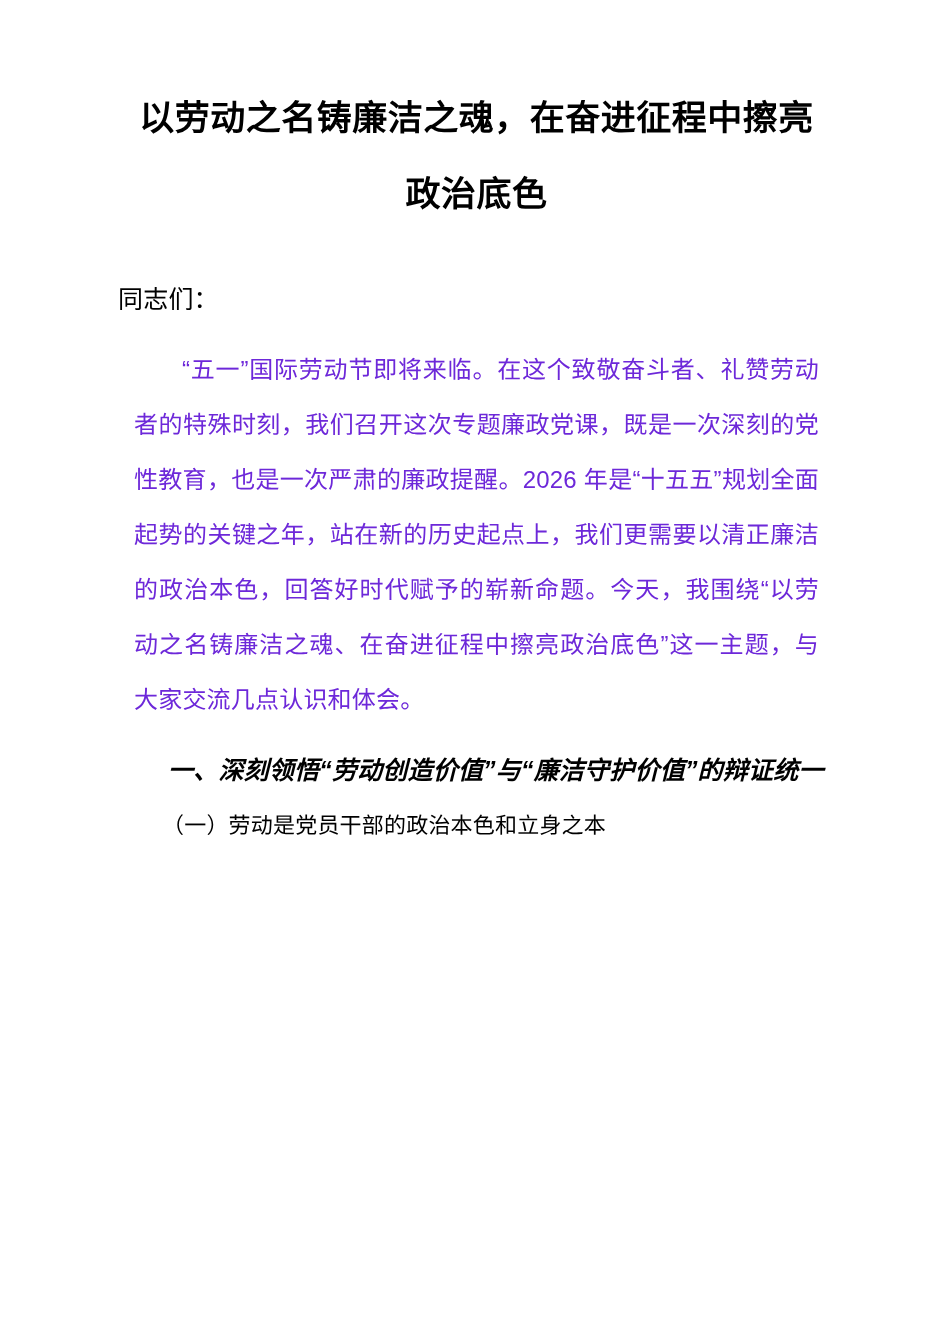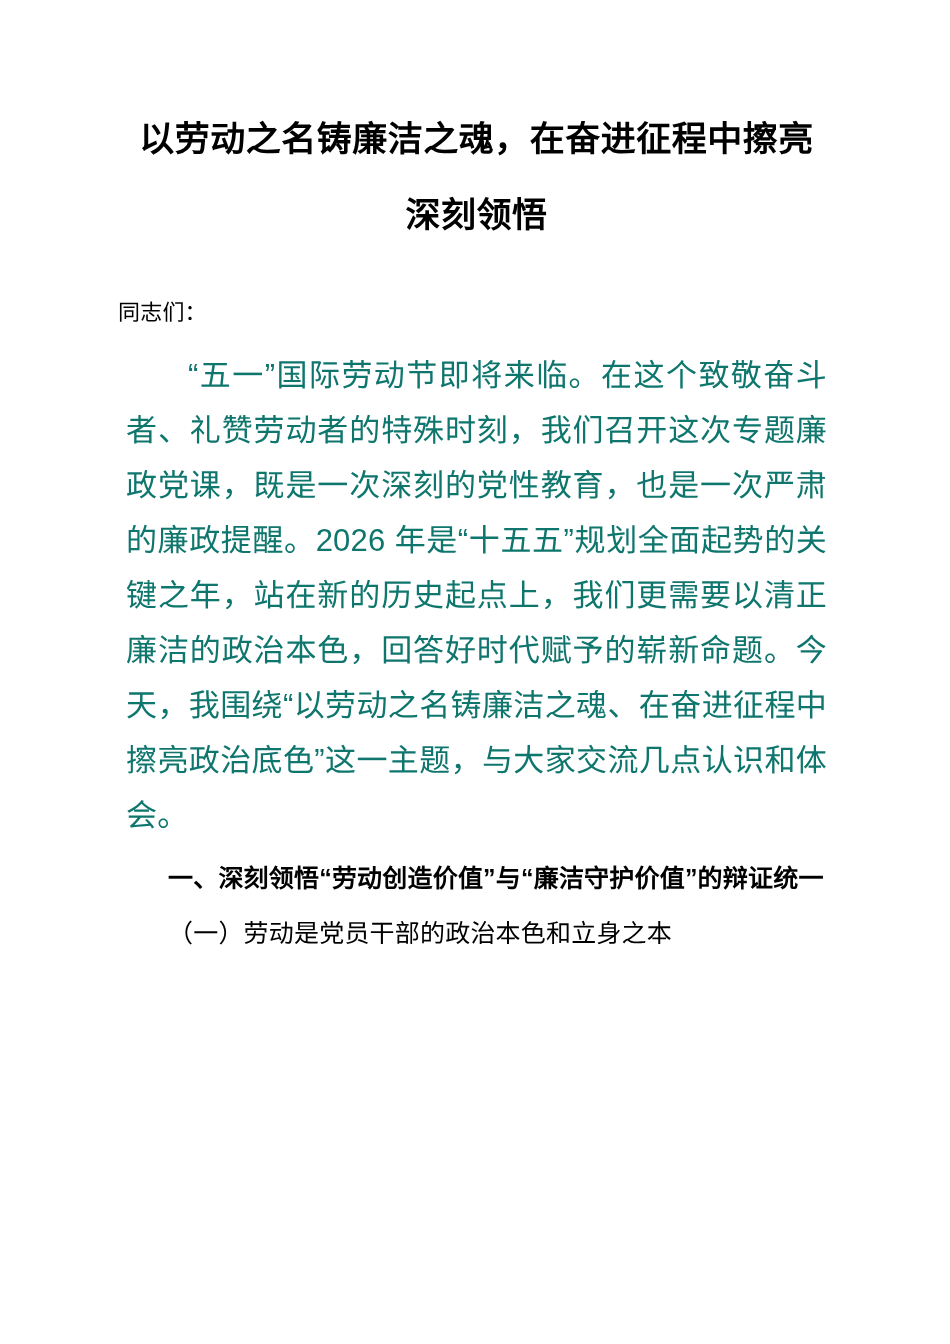--- a/index.html
+++ b/index.html
@@ -20,67 +20,68 @@
   .page {
     position: relative;
     width: 950px;
     height: 1344px;
     background: #ffffff;
     box-sizing: border-box;
     padding: 0 115px 0 118px;
   }
 
   .doc-title {
-    margin: 1px;
-    padding-top: 100px;
+    margin: 8px;
+    padding-top: 72px;
     font-size: 35px;
     font-weight: 700;
     line-height: 76px;
     text-align: center;
     letter-spacing: 0.5px;
     color: #000000;
   }
 
   .salutation {
     margin: 0;
     padding-top: 32px;
-    font-size: 22px;
+    font-size: 25px;
     line-height: 54px;
     letter-spacing: 0.2px;
     text-align: justify;
     text-justify: inter-ideograph;
     color: #000000;
   }
 
   .body-para {
-    margin: 8px;
-    font-size: 31px;
+    margin: 16px;
+    font-size: 24px;
     line-height: 55px;
     text-indent: 2em;
     text-align: justify;
     text-justify: inter-ideograph;
     letter-spacing: 0.2px;
-    color: #0f766e;
+    color: #6d28d9;
   }
 
   .heading-1 {
     margin: 0;
     font-size: 25px;
     font-weight: 700;
     line-height: 55px;
     text-indent: 2em;
     text-align: justify;
     text-justify: inter-ideograph;
     letter-spacing: 0.2px;
     color: #000000;
+    font-style: italic;
   }
 
   .heading-2 {
     margin: 0;
-    font-size: 25px;
+    font-size: 22px;
     font-weight: 400;
     line-height: 55px;
     text-indent: 2em;
     text-align: justify;
     text-justify: inter-ideograph;
     letter-spacing: 0.2px;
     color: #000000;
   }
 
   .tail-para {
@@ -94,21 +95,21 @@
     color: #000000;
   }
 </style>
 </head>
 <body>
 
 <div class="page">
 
   <h1 class="doc-title">
     <span>以劳动之名铸廉洁之魂，在奋进征程中擦亮</span><br>
-    <span>深刻领悟</span>
+    <span>政治底色</span>
   </h1>
 
   <p class="salutation">同志们：</p>
 
   <p class="body-para">“五一”国际劳动节即将来临。在这个致敬奋斗者、礼赞劳动者的特殊时刻，我们召开这次专题廉政党课，既是一次深刻的党性教育，也是一次严肃的廉政提醒。2026 年是“十五五”规划全面起势的关键之年，站在新的历史起点上，我们更需要以清正廉洁的政治本色，回答好时代赋予的崭新命题。今天，我围绕“以劳动之名铸廉洁之魂、在奋进征程中擦亮政治底色”这一主题，与大家交流几点认识和体会。</p>
 
   <p class="heading-1">一、深刻领悟“劳动创造价值”与“廉洁守护价值”的辩证统一</p>
 
 
   <p class="heading-2">（一）劳动是党员干部的政治本色和立身之本</p>

